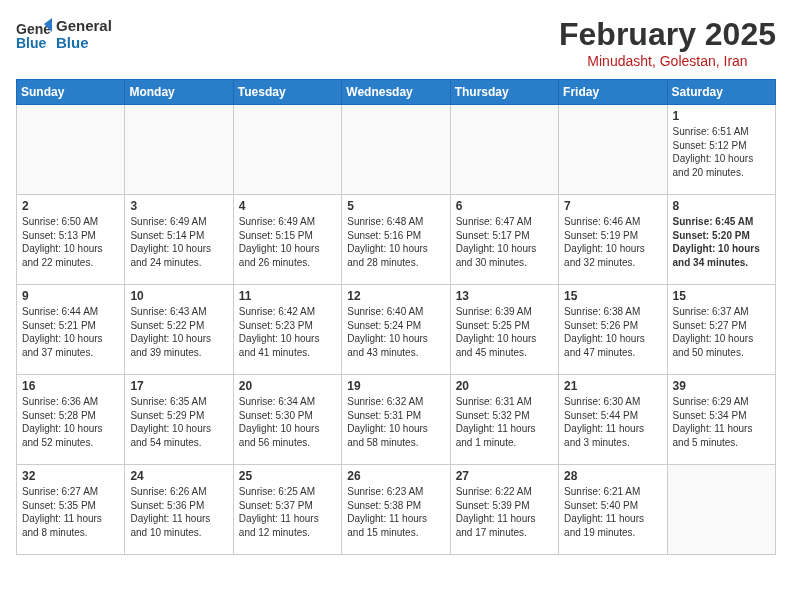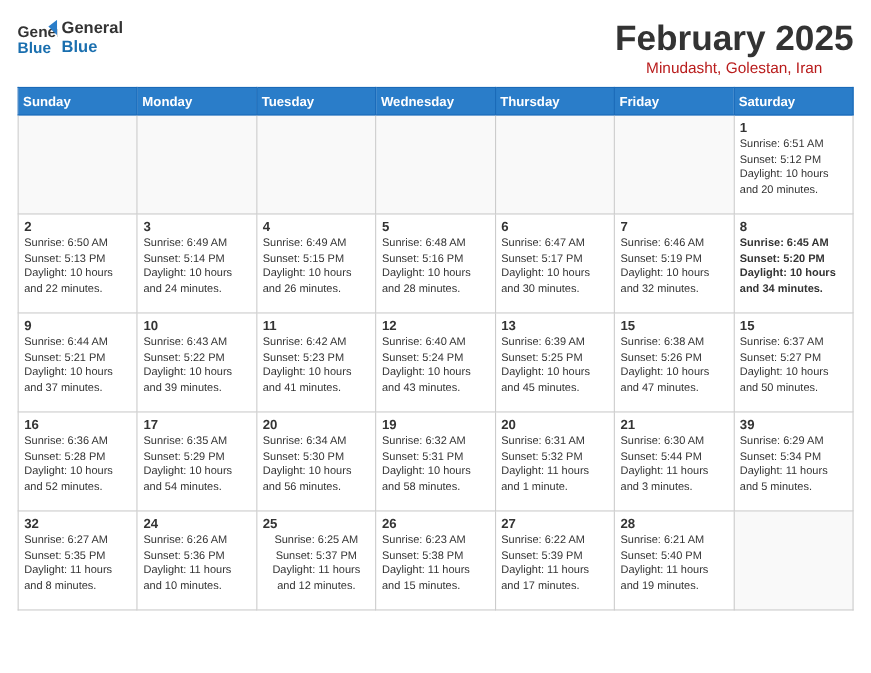--- a/index.html
+++ b/index.html
@@ -288,21 +288,21 @@
         </td>
         <td>
           <span class="day-num">24</span>
           <div class="day-info" style="white-space: pre-line;">Sunrise: 6:26 AM
 Sunset: 5:36 PM
 Daylight: 11 hours
 and 10 minutes.</div>
         </td>
         <td>
           <span class="day-num">25</span>
-          <div class="day-info" style="white-space: pre-line; text-align: center;">Sunrise: 6:25 AM
+          <div class="day-info" style="white-space: pre-line;">Sunrise: 6:25 AM
 Sunset: 5:37 PM
 Daylight: 11 hours
 and 12 minutes.</div>
         </td>
         <td>
           <span class="day-num">26</span>
           <div class="day-info" style="white-space: pre-line;">Sunrise: 6:23 AM
 Sunset: 5:38 PM
 Daylight: 11 hours
 and 15 minutes.</div>

